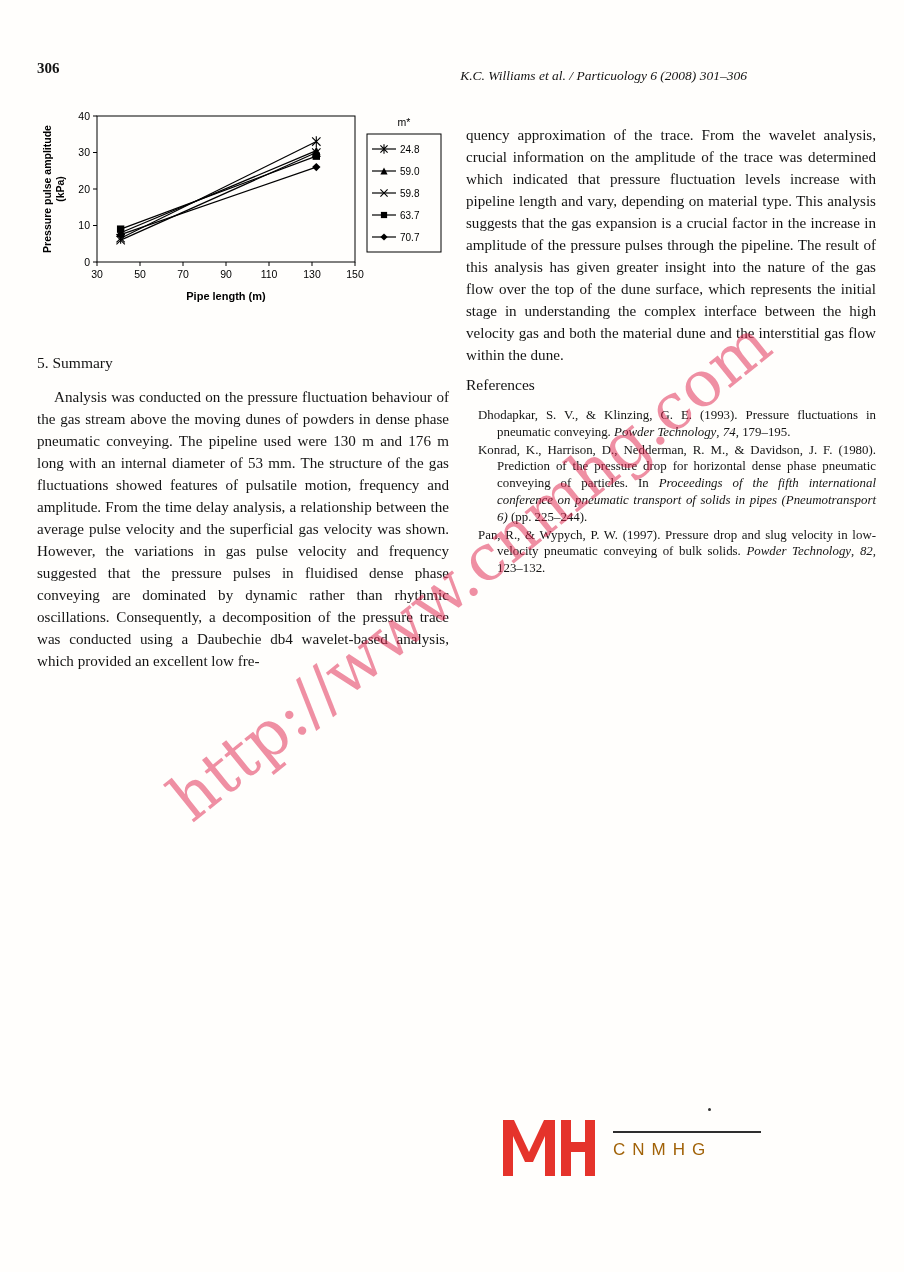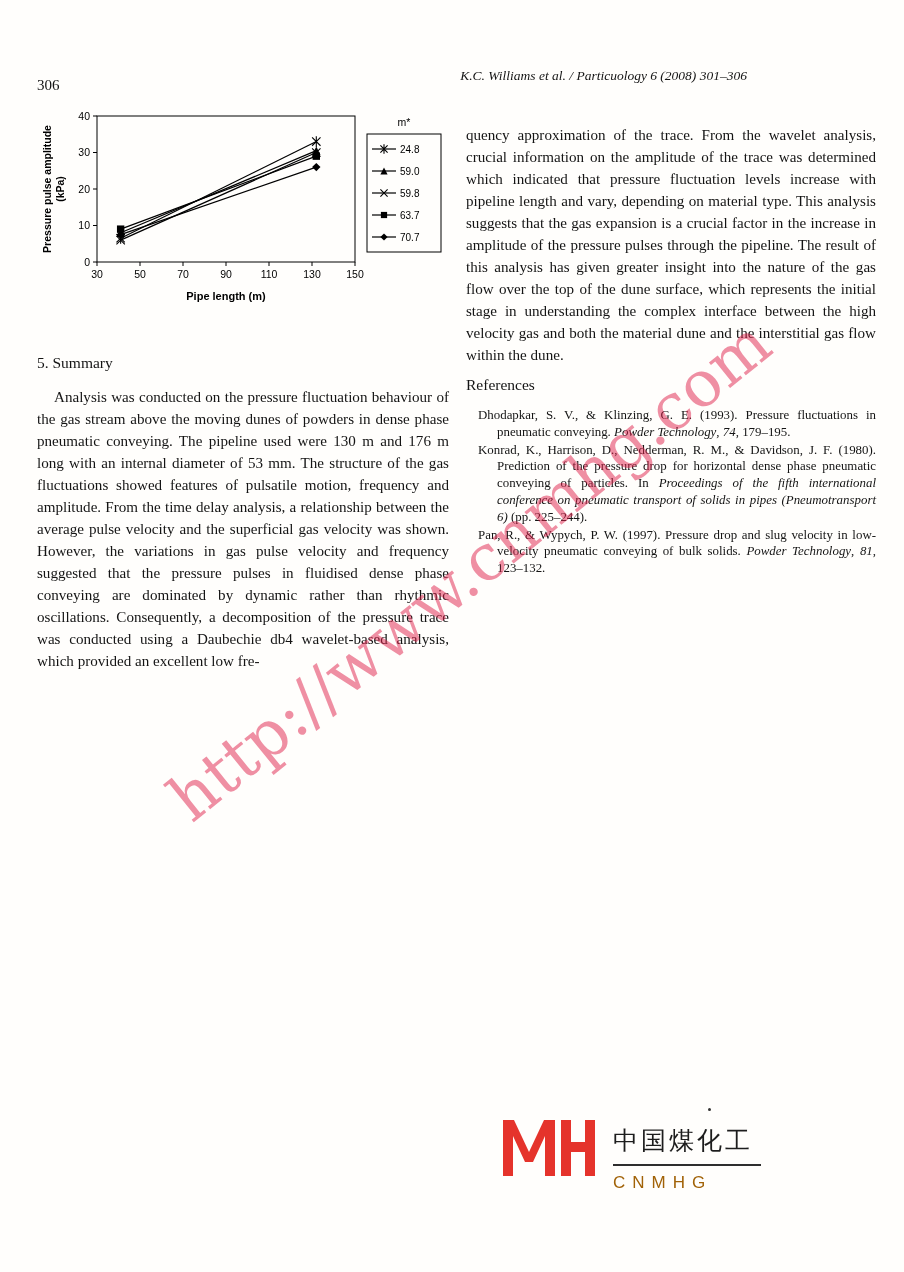--- a/index.html
+++ b/index.html
@@ -4,21 +4,21 @@
 <style>
   *{box-sizing:border-box;margin:0;padding:0;}
   html,body{width:904px;height:1272px;}
   body{
     position:relative;
     background:#fffefc;
     font-family:"Liberation Serif", serif;
     color:#141414;
     overflow:hidden;
   }
-  .page-number{position:absolute;left:37px;top:77px;font-size:15px;font-weight:normal;}
+  .page-number{position:absolute;left:37px;top:60px;font-size:15px;font-weight:bold;}
   .running-head{position:absolute;left:157px;width:590px;top:68px;text-align:right;font-size:13.5px;font-style:italic;}
   .col-left{position:absolute;left:37px;top:104px;width:412px;}
   .col-right{position:absolute;left:466px;top:110px;width:410px;}
   .chart-figure{margin-left:0px;}
   svg text{font-family:"Liberation Sans", sans-serif;fill:#000;}
   .fig-caption{font-size:12.6px;line-height:1.38;margin-top:4px;text-align:justify;}
   .section-heading{font-size:15.5px;font-weight:normal;margin-top:26px;}
   .body-text{font-size:15.1px;line-height:22px;text-align:justify;margin-top:14px;}
   .indent{text-indent:17px;}
   .section-heading.refs{margin-top:10px;}
@@ -119,31 +119,30 @@
   <h2 class="section-heading">5. Summary</h2>
   <p class="body-text indent">Analysis was conducted on the pressure fluctuation behaviour of the gas stream above the moving dunes of powders in dense phase pneumatic conveying. The pipeline used were 130 m and 176 m long with an internal diameter of 53 mm. The structure of the gas fluctuations showed features of pulsatile motion, frequency and amplitude. From the time delay analysis, a relationship between the average pulse velocity and the superficial gas velocity was shown. However, the variations in gas pulse velocity and frequency suggested that the pressure pulses in fluidised dense phase conveying are dominated by dynamic rather than rhythmic oscillations. Consequently, a decomposition of the pressure trace was conducted using a Daubechie db4 wavelet-based analysis, which provided an excellent low fre-</p>
 </div>
 
 <div class="col-right">
   <p class="body-text">quency approximation of the trace. From the wavelet analysis, crucial information on the amplitude of the trace was determined which indicated that pressure fluctuation levels increase with pipeline length and vary, depending on material type. This analysis suggests that the gas expansion is a crucial factor in the increase in amplitude of the pressure pulses through the pipeline. The result of this analysis has given greater insight into the nature of the gas flow over the top of the dune surface, which represents the initial stage in understanding the complex interface between the high velocity gas and both the material dune and the interstitial gas flow within the dune.</p>
   <h2 class="section-heading refs">References</h2>
   <div class="reference-list">
       <div class="reference"><span>Dhodapkar, S. V., &amp; Klinzing, G. E. (1993). Pressure fluctuations in pneumatic conveying. </span><span class="it">Powder Technology</span><span>, </span><span class="it">74</span><span>, 179–195.</span></div>
       <div class="reference"><span>Konrad, K., Harrison, D., Nedderman, R. M., &amp; Davidson, J. F. (1980). Prediction of the pressure drop for horizontal dense phase pneumatic conveying of particles. In </span><span class="it">Proceedings of the fifth international conference on pneumatic transport of solids in pipes (Pneumotransport 6)</span><span> (pp. 225–244).</span></div>
-      <div class="reference"><span>Pan, R., &amp; Wypych, P. W. (1997). Pressure drop and slug velocity in low-velocity pneumatic conveying of bulk solids. </span><span class="it">Powder Technology</span><span>, </span><span class="it">81</span><span>, 123–132.</span></div>
+      <div class="reference"><span>Pan, R., &amp; Wypych, P. W. (1997). Pressure drop and slug velocity in low-velocity pneumatic conveying of bulk solids. </span><span class="it">Powder Technology</span><span>, </span><span class="it">82</span><span>, 123–132.</span></div>
     </div>
 </div>
 
 <div class="watermark">http://www.cnmhg.com</div>
 
 <div class="stray-dot"></div>
 
 <div class="logo">
   <svg class="logo-mark" width="94" height="62" viewBox="0 0 94 62">
     <path d="M0,58 V2 H11 L26,34 L41,2 H52 V58 H42 V18 L30,44 H22 L10,18 V58 Z"></path>
     <path d="M58,2 H68 V24 H82 V2 H92 V58 H82 V34 H68 V58 H58 Z"></path>
   </svg>
   <div class="logo-text">
-    <div class="logo-cn">中国煤化工</div>
     <div class="logo-divider"></div>
     <div class="logo-latin">CNMHG</div>
   </div>
 </div>
 
 </body></html>

